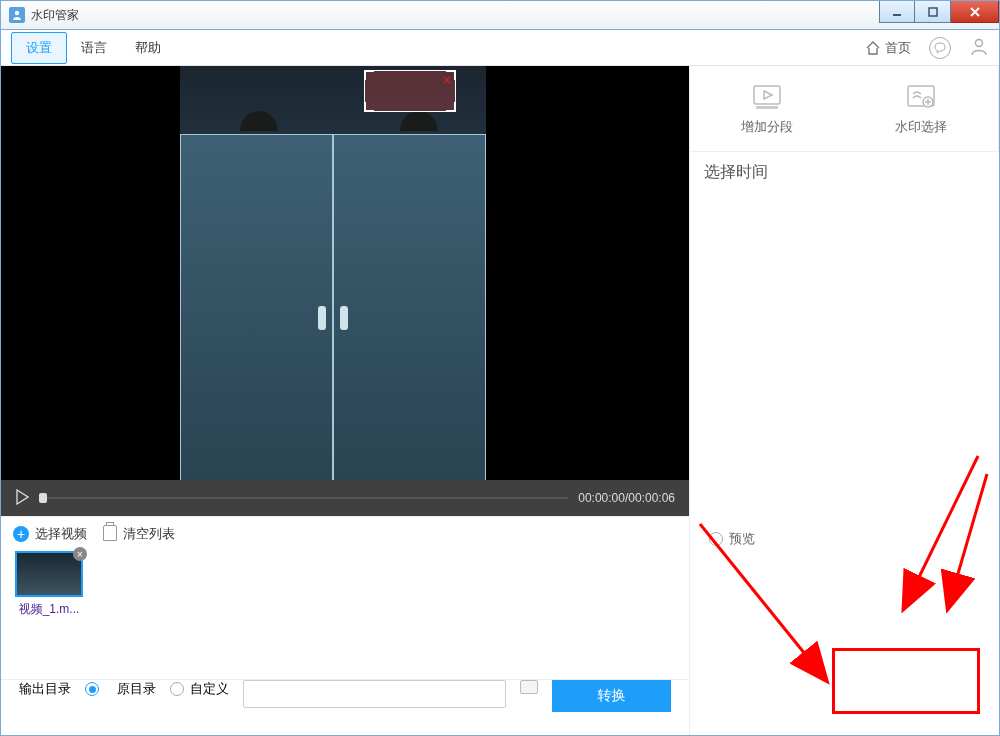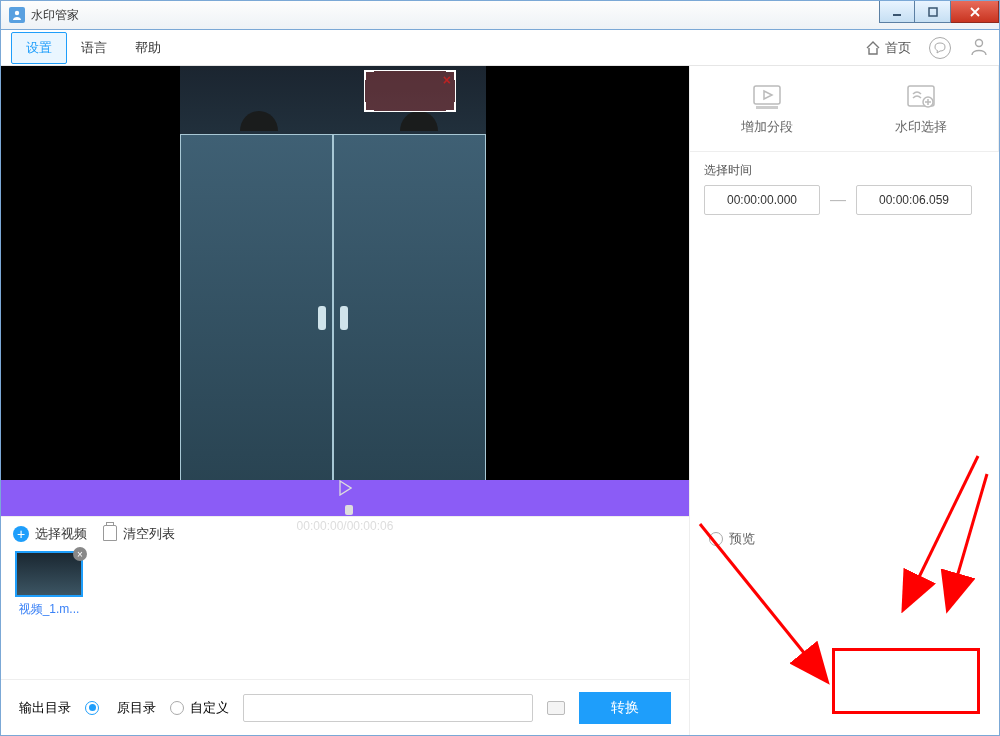--- a/index.html
+++ b/index.html
@@ -41,55 +41,55 @@
 .door:last-child .handle{ left:6px;}
 .head { position:absolute; top:10%; width:38px; height:20px; background:#1a1c1c; border-radius:50% 50% 0 0 / 100% 100% 0 0;}
 .head.h1{ left:60px;}
 .head.h2{ left:220px;}
 .wm-select-box { position:absolute; top:4px; right:30px; width:92px; height:42px; border:1px solid #fff; background:rgba(200,70,70,0.35); }
 .wm-select-box .xmark { position:absolute; top:2px; right:4px; color:#b22; font-size:14px; line-height:1; font-weight:bold; }
 .wm-select-box .hb{ position:absolute; width:10px; height:2px; background:#fff;}
 .wm-select-box .vb{ position:absolute; width:2px; height:10px; background:#fff;}
 
 
-.playbar { height: 36px; background:#8b5cf6; display:flex; align-items:center; padding:0 14px; gap:10px; color:#ddd; font-size:12px;flex-direction:column; }
+.playbar { height: 36px; background:#404040; display:flex; align-items:center; padding:0 14px; gap:10px; color:#ddd; font-size:12px; }
 .playbar .track { flex:1; height:2px; background:#555; position:relative;}
 .playbar .track .knob{ position:absolute; left:0; top:-4px; width:8px; height:10px; background:#ddd; border-radius:2px;} 
 
 
 .right-top { display:flex; height:86px; border-bottom:1px solid #eee; }
 .right-top .tool { flex:1; display:flex; flex-direction:column; align-items:center; justify-content:center; gap:6px; color:#666; font-size:13px; }
 .right-top .tool.sep { border-right:1px solid #eee;}
 .svg-ico { width:34px; height:30px; }
 
 .time-section { padding: 10px 14px; }
-.time-label { font-size:12px; color:#555; margin-bottom:6px;}
+.time-label { font-size:16px; color:#555; margin-bottom:6px;}
 .time-row { display:flex; align-items:center; gap:10px;}
 .time-input { width:116px; height:30px; border:1px solid #ccc; border-radius:2px; font-size:12px; display:flex; align-items:center; justify-content:center; color:#333;}
 
 
 .bottom-list { border-top:1px solid #eee; padding:8px 12px 4px; }
 .list-actions { display:flex; align-items:center; gap:16px; font-size:13px; color:#333; margin-bottom:8px;}
 .plus-circle{ width:16px; height:16px; border-radius:50%; background:#1e9efb; color:#fff; display:flex; align-items:center; justify-content:center; font-size:14px; line-height:1;}
 .trash-ico{ width:14px; height:16px; border:1px solid #999; border-radius:2px 2px 0 0; position:relative;}
 .trash-ico::before{content:""; position:absolute; top:-4px; left:2px; right:2px; height:3px; border:1px solid #999; border-bottom:none;}
 .thumbs { display:flex; gap:12px;}
 .thumb { width:72px; display:flex; flex-direction:column; align-items:center; gap:4px;}
 .thumb .img{ width:68px; height:46px; border:2px solid #1e9efb; background:linear-gradient(180deg,#1a2731,#3c5563); position:relative;}
 .thumb .img .xc{ position:absolute; top:-6px; right:-6px; width:14px; height:14px; border-radius:50%; background:#888; color:#fff; font-size:10px; display:flex; align-items:center; justify-content:center;}
-.thumb .name{ font-size:12px; color:#3b82f6; white-space:nowrap; overflow:hidden; text-overflow:ellipsis; width:100%; text-align:center;}
-
-
-.output-row{ height:56px; border-top:1px solid #eee; display:flex; align-items:center; padding:0 18px; gap:14px; font-size:13px;}
+.thumb .name{ font-size:12px; color:#4c1d95; white-space:nowrap; overflow:hidden; text-overflow:ellipsis; width:100%; text-align:center;}
+
+
+.output-row{ height:56px; border-top:1px solid #eee; display:flex; align-items:flex-start; padding:0 18px; gap:14px; font-size:13px;}
 .radio{ width:14px; height:14px; border:1px solid #aaa; border-radius:50%; display:inline-flex; align-items:center; justify-content:center;}
 .radio.checked{ border-color:#1e9efb;}
 .radio.checked::after{ content:""; width:7px; height:7px; background:#1e9efb; border-radius:50%;}
 .path-input{ flex:1; max-width:420px; height:28px; border:1px solid #ccc; border-radius:2px;}
 .folder-ico{ width:18px; height:14px; border:1px solid #bbb; border-radius:2px; background:#f4f4f4; margin-left:auto;}
-.convert-btn{ width:92px; height:32px; background:#1e9efb; color:#fff; font-size:14px; display:flex; align-items:center; justify-content:center; cursor:pointer;}
+.convert-btn{ width:119px; height:32px; background:#1e9efb; color:#fff; font-size:14px; display:flex; align-items:center; justify-content:center; cursor:pointer;}
 
 
 .anno-box{ position:absolute; border:3px solid #ff0000; pointer-events:none;}
 svg.anno{ position:absolute; top:0; left:0; pointer-events:none;}
 
 
 .preview-opt{ display:flex; align-items:center; gap:6px; font-size:13px; color:#666; padding:8px 10px;}
 
 </style>
 </head>
@@ -242,29 +242,20 @@
               <rect x="4" y="4" width="26" height="20" rx="2" fill="none" stroke="#bbb" stroke-width="1.5"></rect>
               <path d="M9 12 Q13 8 17 12 M9 16 Q13 12 17 16" fill="none" stroke="#bbb" stroke-width="1.5"></path>
               <circle cx="24" cy="20" r="5" fill="#fff" stroke="#bbb" stroke-width="1.5"></circle>
               <path d="M24 17 V23 M21 20 H27" stroke="#bbb" stroke-width="1.5"></path>
             </svg>
           <span>水印选择</span>
         </div>
       </div>
       <div class="time-section">
         <div class="time-label">选择时间</div>
-        <div class="time-row">
-          <div class="time-input">
-              <span>00:00:00.000</span>
-            </div>
-          <span style="color:#bbb">—</span>
-          <div class="time-input">
-              <span>00:00:06.059</span>
-            </div>
-        </div>
       </div>
 
       <div class="preview-opt" style="position:absolute; left:9px; top:456px;">
         <span class="radio"></span>
         <span>预览</span>
       </div>
     </div>
   </div>
 </div>
 

